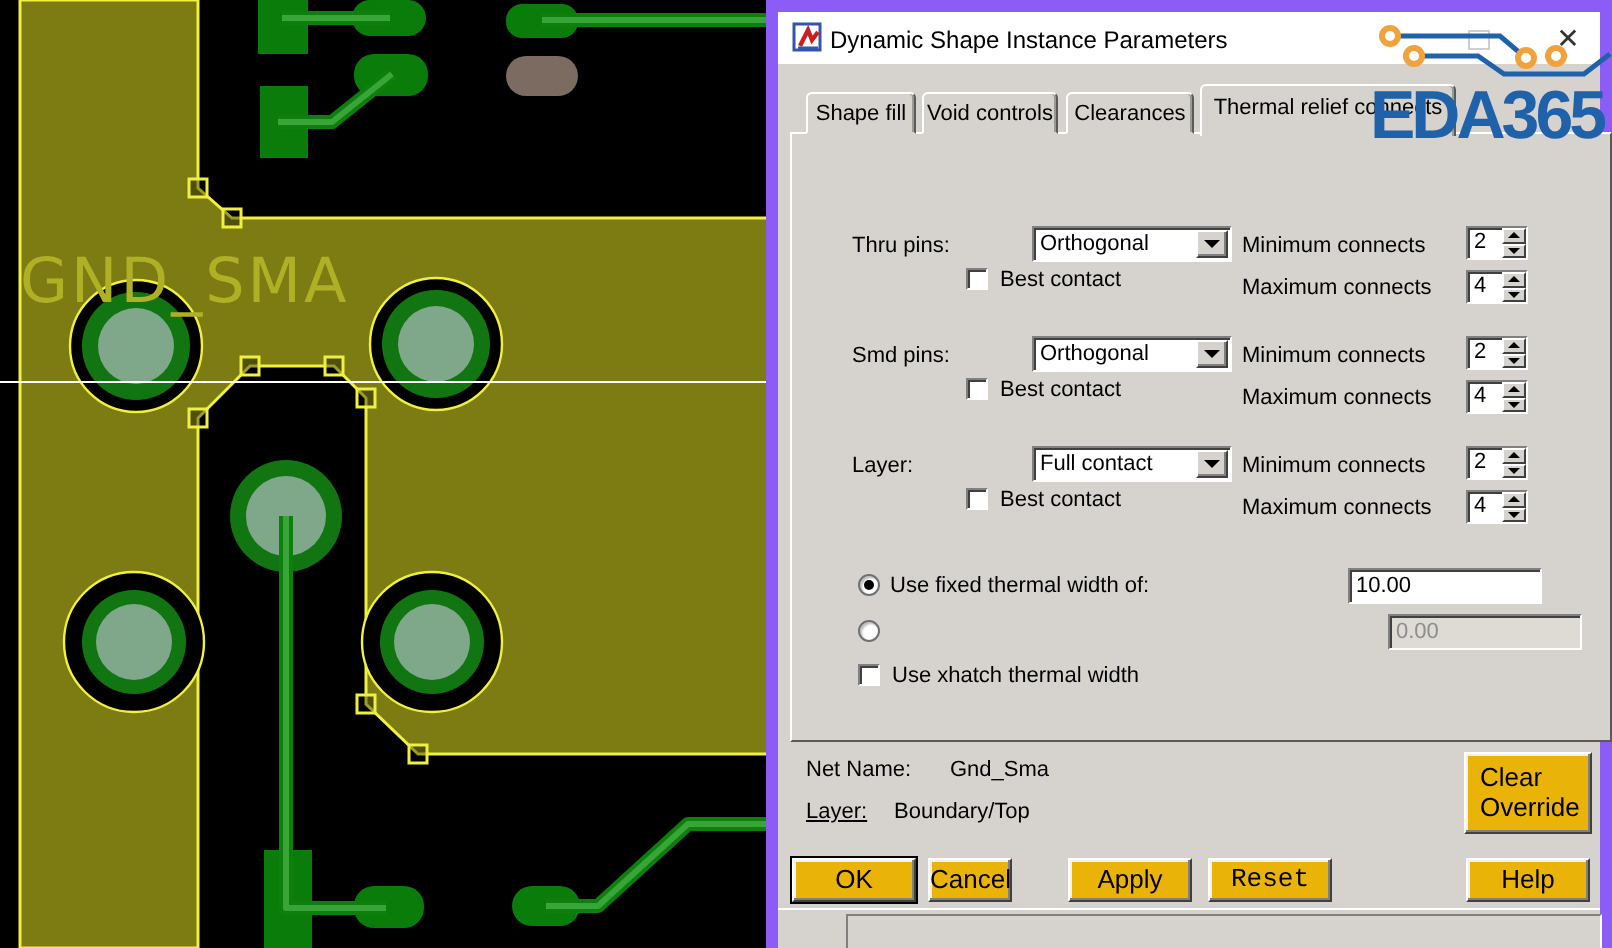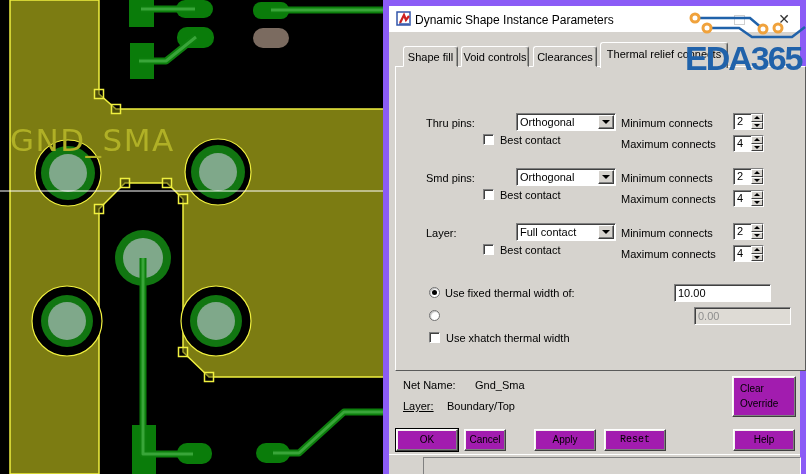--- a/index.html
+++ b/index.html
@@ -39,24 +39,24 @@
     background:#d6d3ce;
     border:1px solid; border-color:#ffffff #5a5a5a #5a5a5a #ffffff;
   }
   .lbl { position:absolute; white-space:nowrap; font-size:11px; z-index:4; }
   
   .sunken {
     background:#fff; border:1px solid; border-color:#808080 #ffffff #ffffff #808080;
     box-shadow:inset 1px 1px 0 #404040;
   }
   .raisedbtn {
-    position:absolute; background:#a21caf; z-index:4;
+    position:absolute; background:#eab308; z-index:4;
     border:1px solid; border-color:#ffffff #404040 #404040 #ffffff;
     box-shadow:inset -1px -1px 0 #808080, inset 1px 1px 0 #f4f2ee;
-    font-size:10px; text-align:center; cursor:pointer;
+    font-size:13px; text-align:center; cursor:pointer;
     font-family:"Liberation Sans", sans-serif;
   }
   .raisedbtn.default { outline:1px solid #000; }
   .dropdown { position:absolute; width:100px; height:18px; z-index:4; display:flex; align-items:center; cursor:pointer;margin-left:34px; }
   .dropdown .val { flex:1; padding-left:3px; font-size:11px; white-space:nowrap; overflow:hidden; }
   .dd-btn {
     width:16px; height:14px; margin-right:1px; background:#d6d3ce;
     border:1px solid; border-color:#ffffff #404040 #404040 #ffffff;
     box-shadow:inset -1px -1px 0 #808080;
     display:flex; align-items:center; justify-content:center;

